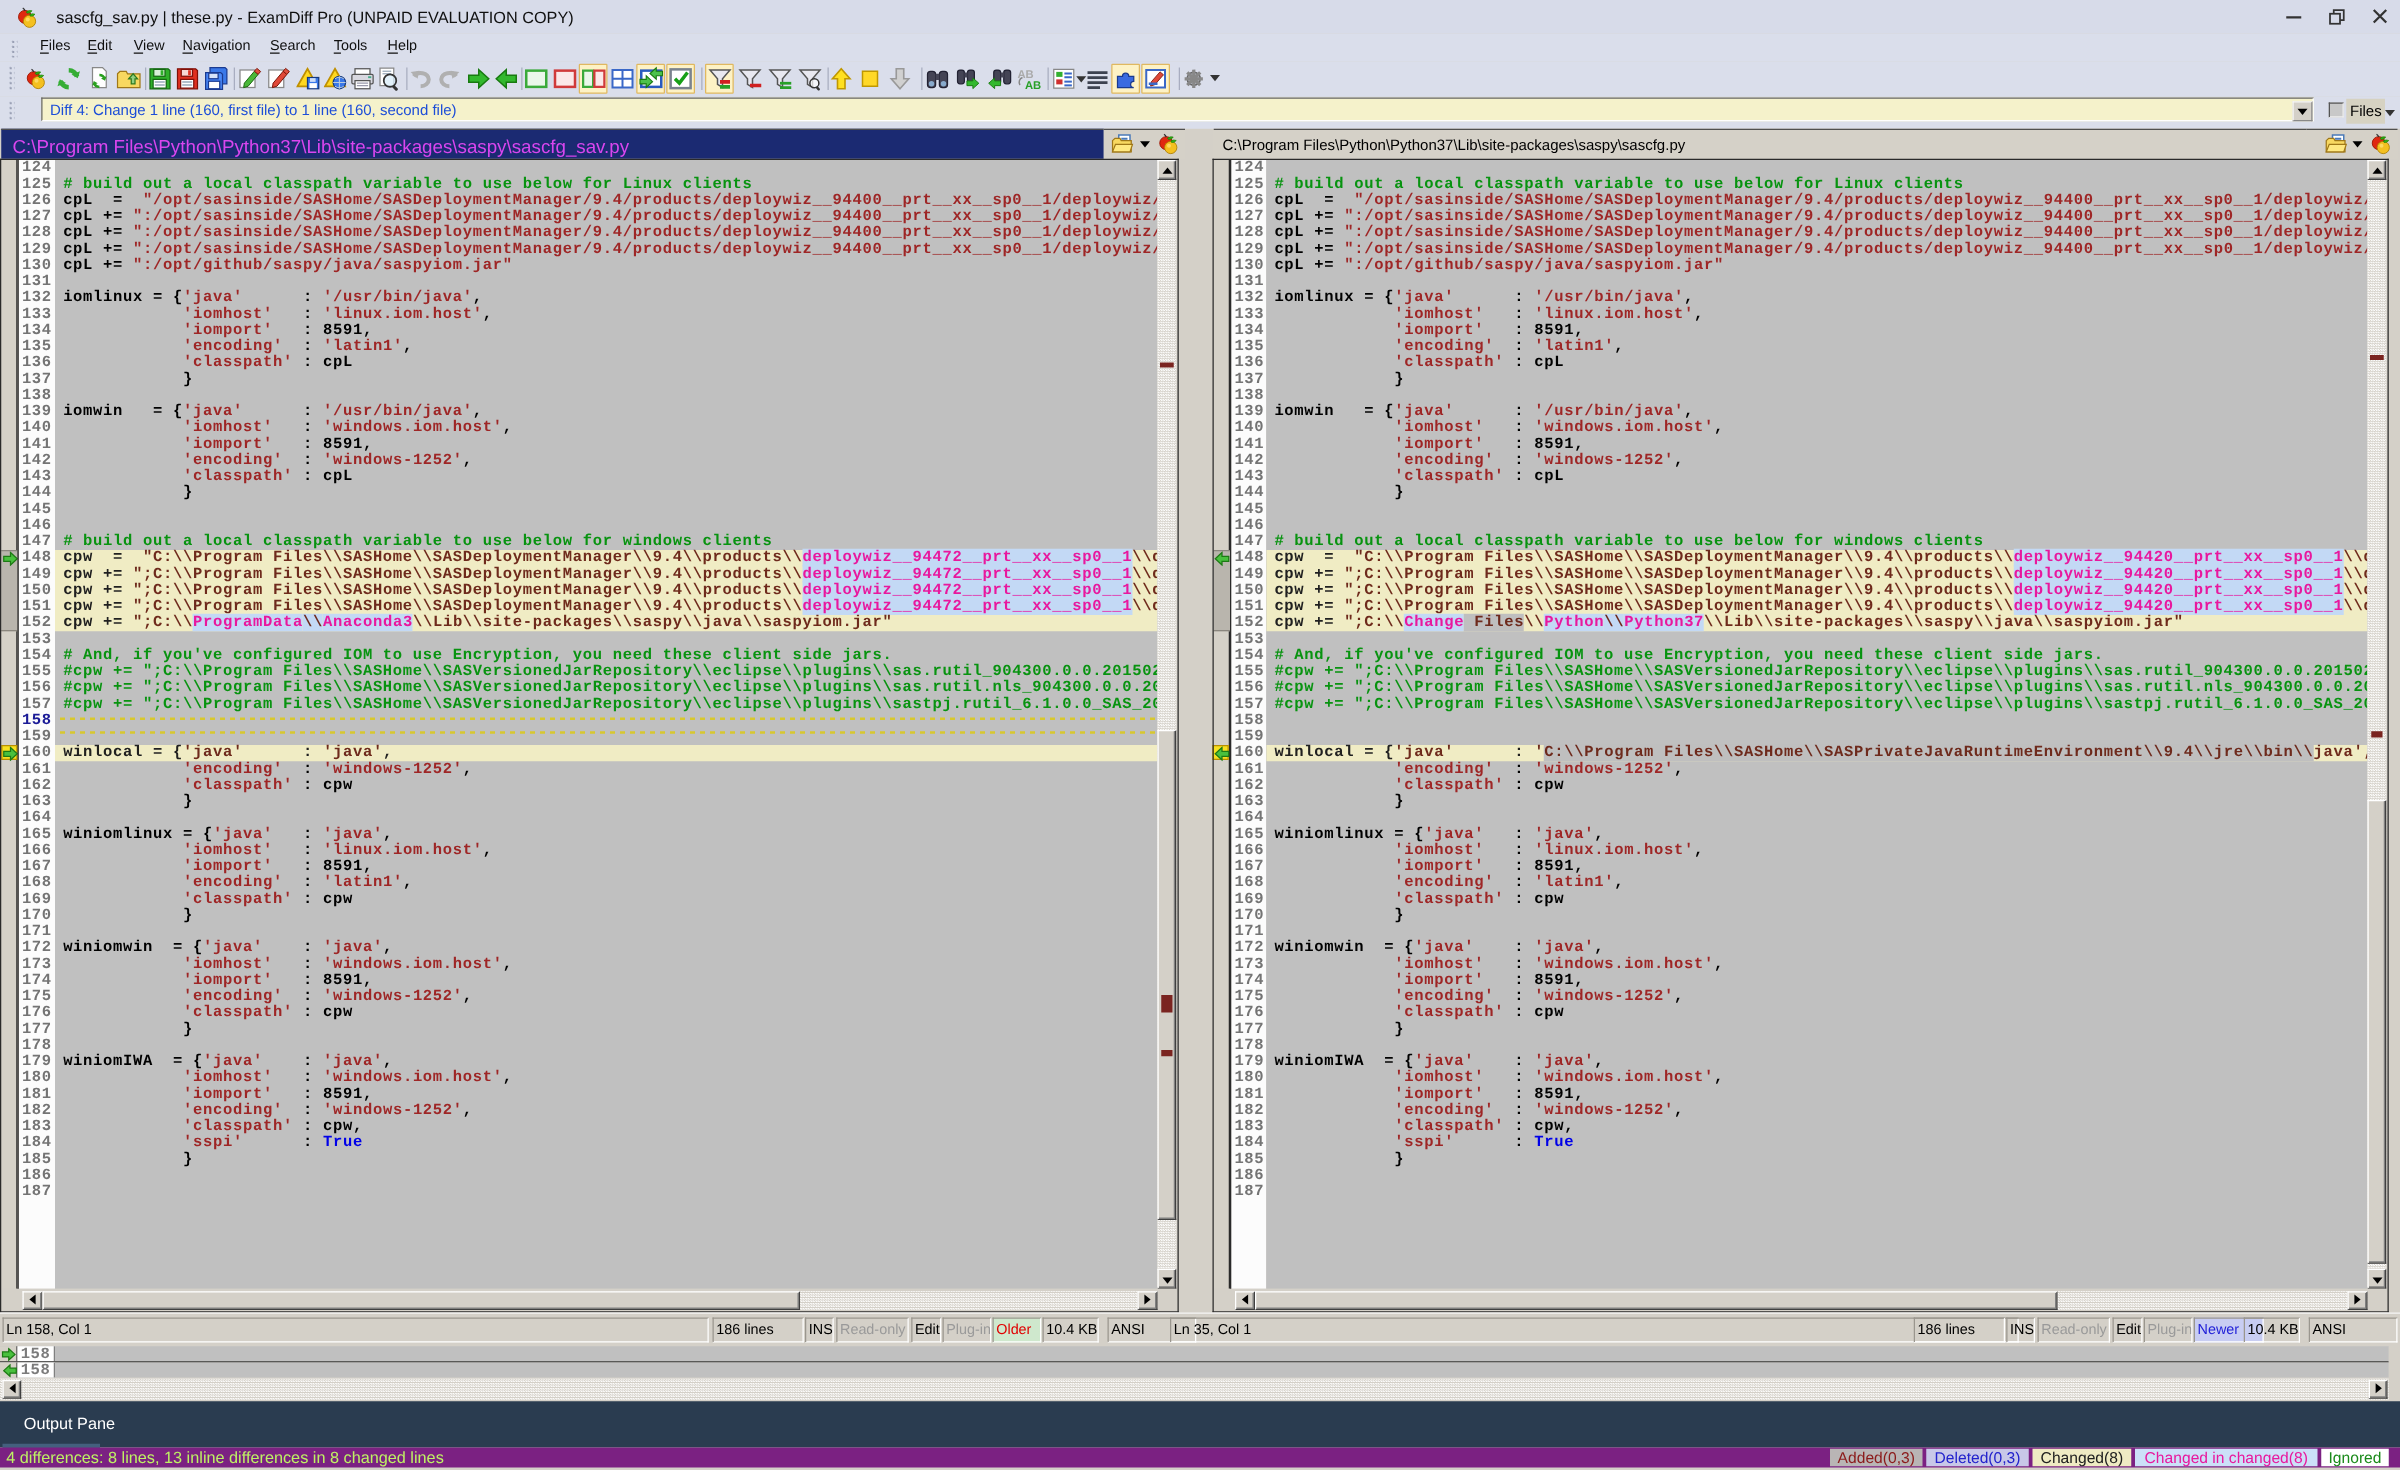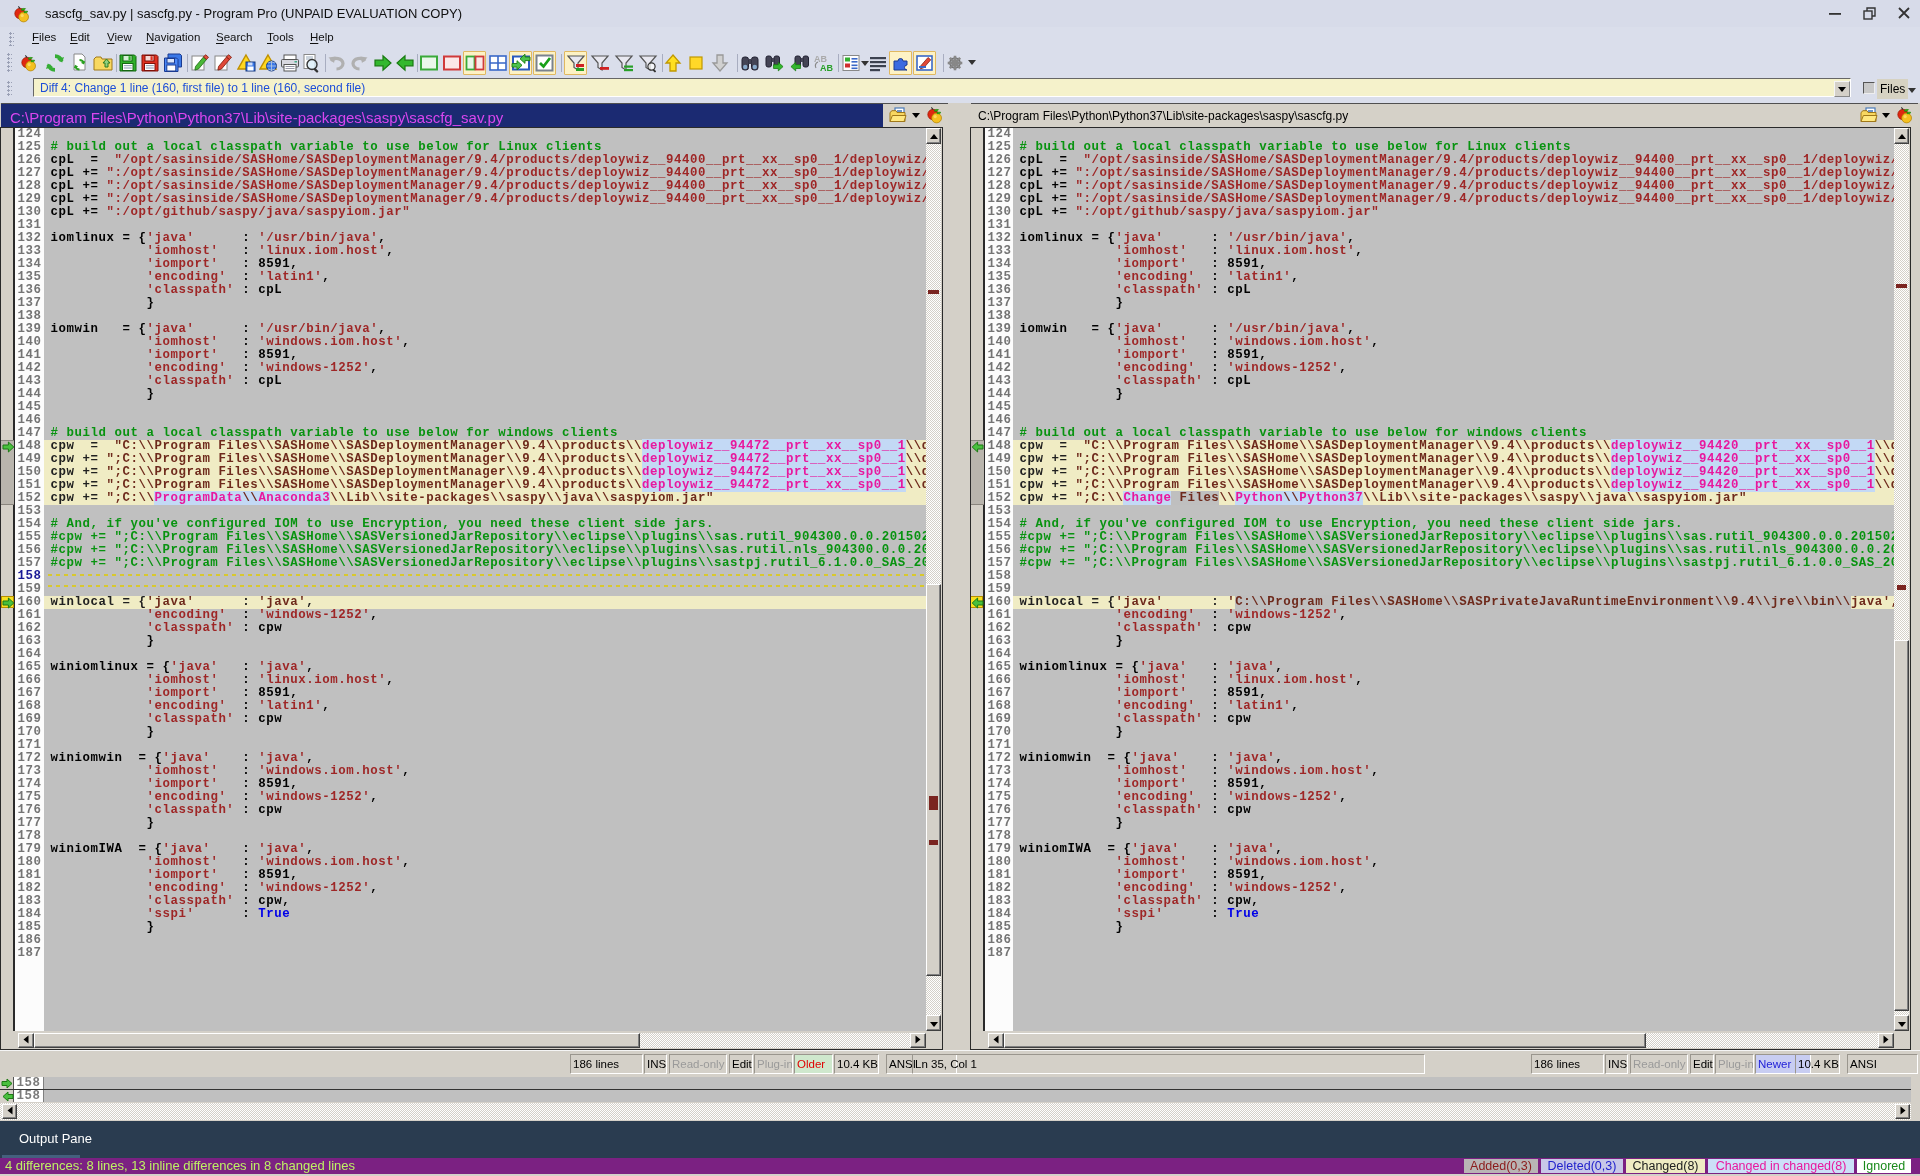--- a/index.html
+++ b/index.html
@@ -59,21 +59,21 @@
 .dnum{position:absolute;left:14px;top:0;width:30px;height:12px;background:#fff;border-right:1px solid #808080;font-family:"Liberation Mono",monospace;font-weight:bold;font-size:12.4px;letter-spacing:0.558px;line-height:12px;color:#7b7b7b;padding-left:2.5px}
 .dgut{position:absolute;left:0;top:0;width:14px;height:12px;background:#d5d1c8;border-right:1px solid #555}
 #outbar{left:0;top:1121px;width:1920px;height:37px;background:#2a3c50}
 #outbar .t{position:absolute;left:19px;top:10px;font-size:13px;color:#fff}
 #outbar .u{position:absolute;left:2px;top:34px;width:78px;height:4px;background:#44607e}
 #diffbar{left:0;top:1158px;width:1920px;height:16px;background:#7b2182}
 #diffbar .t{position:absolute;left:5px;top:0px;font-size:13px;color:#bef264}
 .chip{position:absolute;top:1px;height:14px;font-size:12.5px;padding:0;white-space:nowrap}
 </style></head><body>
 <div class="abs" id="titlebar">
-    <span class="t">sascfg_sav.py | sascfg.py - Program Pro (UNPAID EVALUATION COPY)</span>
+    <span class="t">sascfg_sav.py | these.py - ExamDiff Pro (UNPAID EVALUATION COPY)</span>
   </div>
 <svg class="abs" style="left:12px;top:5px" width="18" height="18" viewBox="0 0 18 18">
     <g transform="translate(1,1) scale(1)">
       <circle cx="7" cy="7.5" r="5.2" fill="#e02810"></circle>
       <circle cx="7" cy="7.5" r="5.2" fill="none" stroke="#9a1500" stroke-width=".7"></circle>
 <circle cx="10.6" cy="11" r="4.9" fill="#f4c020"></circle>
       <circle cx="10.6" cy="11" r="4.9" fill="none" stroke="#b08000" stroke-width=".7"></circle>
 <circle cx="9.2" cy="9.6" r="1.6" fill="#ffe070" opacity=".8"></circle>
 <path d="M7 2.6 Q6.4 1 5.2 .4" fill="none" stroke="#333" stroke-width="1.1"></path>
 <path d="M8 3.5 Q10.2 1.8 12.6 2.6 Q11.4 4.8 8.8 4.6 Z" fill="#2faa12" stroke="#187a00" stroke-width=".5"></path>
@@ -720,29 +720,30 @@
   </div>
 <div class="abs sb-face" style="left:1878px;top:1033px;width:16px;height:15px">
     <div class="darr" style="margin:3px auto 0;transform:rotate(-90deg)"></div>
   </div>
 <div class="abs sb-face" style="left:1004px;top:1033px;width:642px;height:15px"></div>
 <div class="abs" style="left:970px;top:127px;width:941px;height:923px;border:1px solid #2a2a2a;border-bottom:none"></div>
 <div class="abs" style="left:984px;top:128px;width:1px;height:903px;background:#2a2a2a"></div>
 <div class="abs" style="left:0;top:1049px;width:943px;height:1px;background:#2a2a2a"></div>
 <div class="abs" style="left:970px;top:1049px;width:941px;height:1px;background:#2a2a2a"></div>
 <div class="abs" id="status">
+    <div class="cell" style="left:2px;width:565px;">Ln 158, Col 1</div>
 <div class="cell" style="left:570px;width:73px;">186 lines</div>
 <div class="cell" style="left:644px;width:23px;">INS</div>
 <div class="cell dim" style="left:669px;width:58px;">Read-only</div>
 <div class="cell" style="left:729px;width:24px;">Edit</div>
 <div class="cell dim" style="left:754px;width:39px;">Plug-in</div>
 <div class="cell" style="left:794px;width:39px;background:#cfe8cd;color:#e00000">Older</div>
 <div class="cell" style="left:834px;width:45px;">10.4 KB</div>
 <div class="cell" style="left:886px;width:71px;">ANSI</div>
-<div class="cell" style="left:912px;width:513px;">Ln 35, Col 1</div>
+<div class="cell" style="left:936px;width:679px;">Ln 35, Col 1</div>
 <div class="cell" style="left:1531px;width:73px;">186 lines</div>
 <div class="cell" style="left:1605px;width:23px;">INS</div>
 <div class="cell dim" style="left:1630px;width:58px;">Read-only</div>
 <div class="cell" style="left:1690px;width:24px;">Edit</div>
 <div class="cell dim" style="left:1715px;width:39px;">Plug-in</div>
 <div class="cell" style="left:1755px;width:56px;background:#c8cdf2;color:#2222d8">Newer</div>
 <div class="cell" style="left:1795px;width:45px;">10.4 KB</div>
 <div class="cell" style="left:1847px;width:71px;">ANSI</div>
   </div>
 <div class="abs drow" style="top:1077px">

